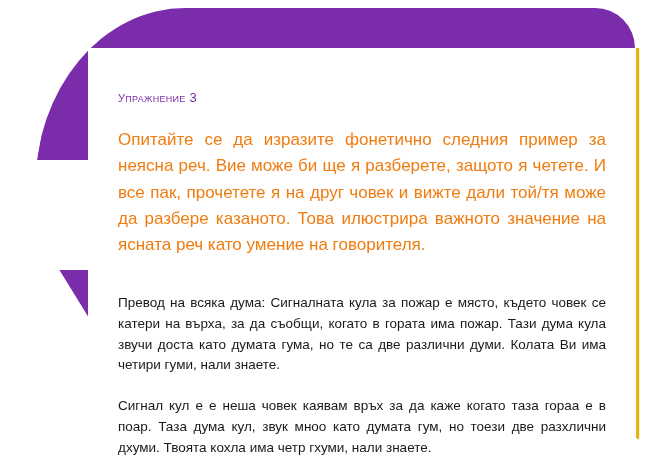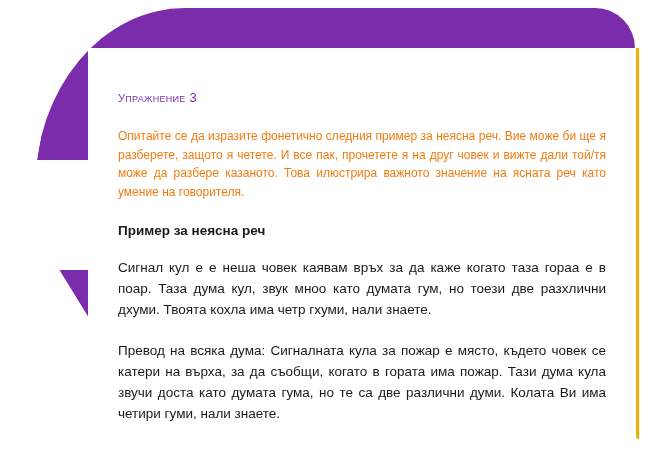--- a/index.html
+++ b/index.html
@@ -67,24 +67,24 @@
     font-variant: small-caps;
     text-transform: lowercase;
     margin: 0 0 22px 0;
   }
   .exercise-title::first-letter {
     font-size: 15px;
   }
 
   .intro {
     color: #f07c10;
-    font-size: 12px;
+    font-size: 17px;
     line-height: 1.55;
     text-align: justify;
-    margin: 0 0 22px 0;
+    margin: 0 0 34px 0;
   }
 
   .subheading {
     color: #1a1a1a;
     font-size: 13.5px;
     font-weight: bold;
     margin: 0 0 20px 0;
   }
 
   .body-para {
@@ -113,24 +113,23 @@
   <div class="blob"></div>
   <div class="blob-notch"></div>
 
   <div class="card">
     <div class="card-inner">
 
       <div class="exercise-title">Упражнение 3</div>
 
       <p class="intro">Опитайте се да изразите фонетично следния пример за неясна реч. Вие може би ще я разберете, защото я четете. И все пак, прочетете я на друг човек и вижте дали той/тя може да разбере казаното. Това илюстрира важното значение на ясната реч като умение на говорителя.</p>
 
-      <p class="subheading">Пример за неясна реч</p>
+
+      <p class="body-para">Превод на всяка дума: Сигналната кула за пожар е място, където човек се катери на върха, за да съобщи, когато в гората има пожар. Тази дума кула звучи доста като думата гума, но те са две различни думи. Колата Ви има четири гуми, нали знаете.</p>
 
       <p class="body-para">Сигнал кул е е неша човек каявам връх за да каже когато таза гораа е в поар. Таза дума кул, звук мноо като думата гум, но тоези две разхлични дхуми. Твоята кохла има четр гхуми, нали знаете.</p>
-
-      <p class="body-para">Превод на всяка дума: Сигналната кула за пожар е място, където човек се катери на върха, за да съобщи, когато в гората има пожар. Тази дума кула звучи доста като думата гума, но те са две различни думи. Колата Ви има четири гуми, нали знаете.</p>
 
     </div>
   </div>
 
   <div class="bottom-strip"></div>
 
 </div>
 
 </body></html>

